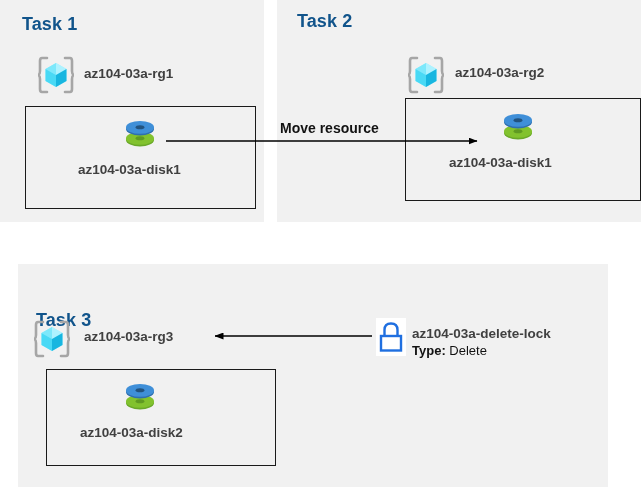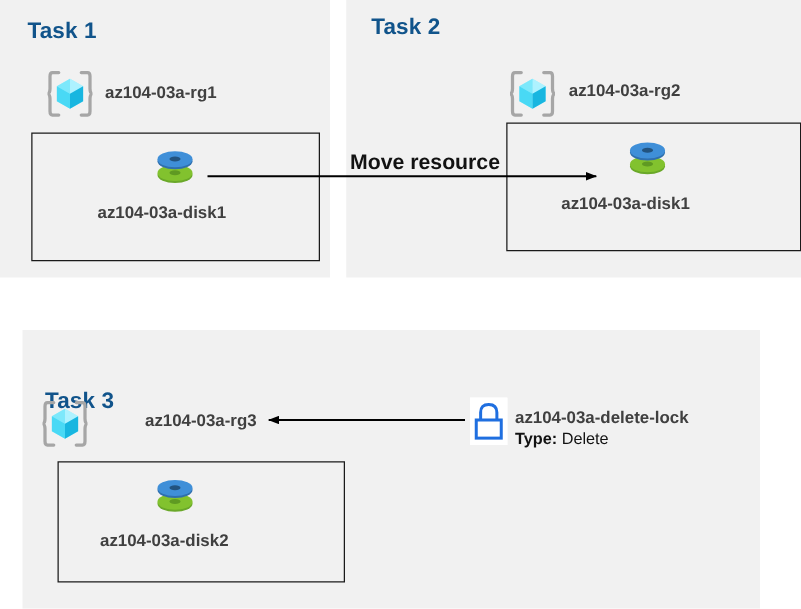--- a/index.html
+++ b/index.html
@@ -37,34 +37,34 @@
   #disk1b-icon{left:500px;top:108px;}
   #disk2-icon{left:122px;top:378px;}
   #lock-icon{left:376px;top:318px;}
 
   .node-label{
     position:absolute;font-weight:bold;font-size:13.5px;color:#404040;
     white-space:nowrap;
   }
   #rg1-label{left:84px;top:66px;}
   #rg2-label{left:455px;top:65px;}
-  #rg3-label{left:84px;top:329px;margin-left:32px;}
+  #rg3-label{left:84px;top:329px;}
   #disk1a-label{left:78px;top:162px;}
   #disk1b-label{left:449px;top:155px;}
   #disk2-label{left:80px;top:425px;}
   #lock-label{left:412px;top:326px;}
 
   .lock-type{
     position:absolute;left:412px;top:343px;font-size:13px;color:#121212;white-space:nowrap;
   }
   .lock-type b{font-weight:bold;}
   .lock-type span.val{font-weight:normal;}
 
   .arrow-label{
-    position:absolute;font-weight:bold;font-size:17px;color:#121212;white-space:nowrap;
+    position:absolute;font-weight:bold;font-size:14px;color:#121212;white-space:nowrap;
   }
   #move-label{left:280px;top:120px;}
 
   svg.overlay{position:absolute;left:0;top:0;width:641px;height:487px;pointer-events:none;}
 </style>
 </head>
 <body>
 
 <div class="panel" id="panel-task1"></div>
 <div class="panel" id="panel-task2"></div>

